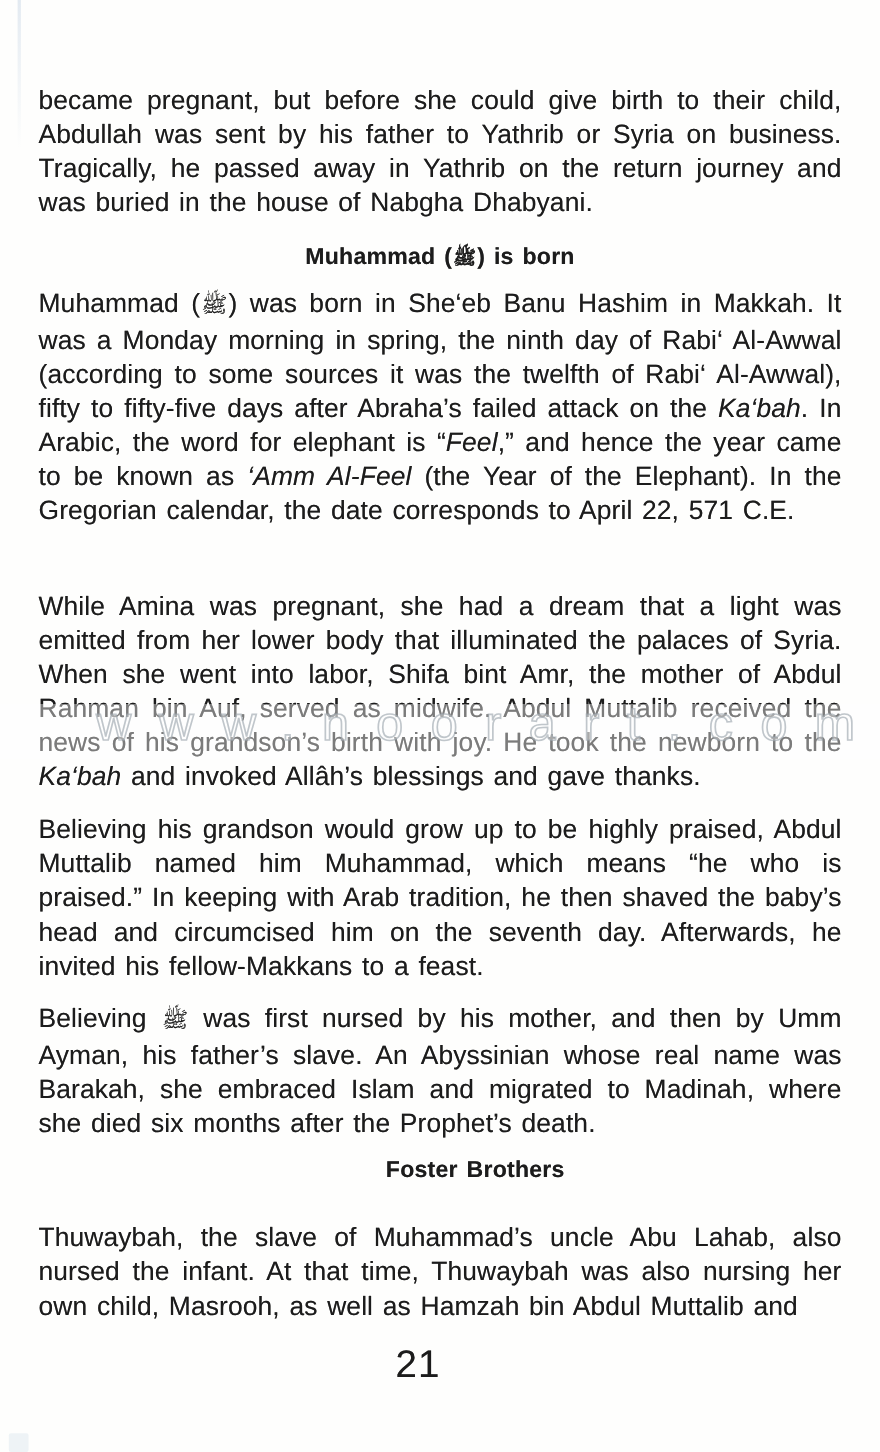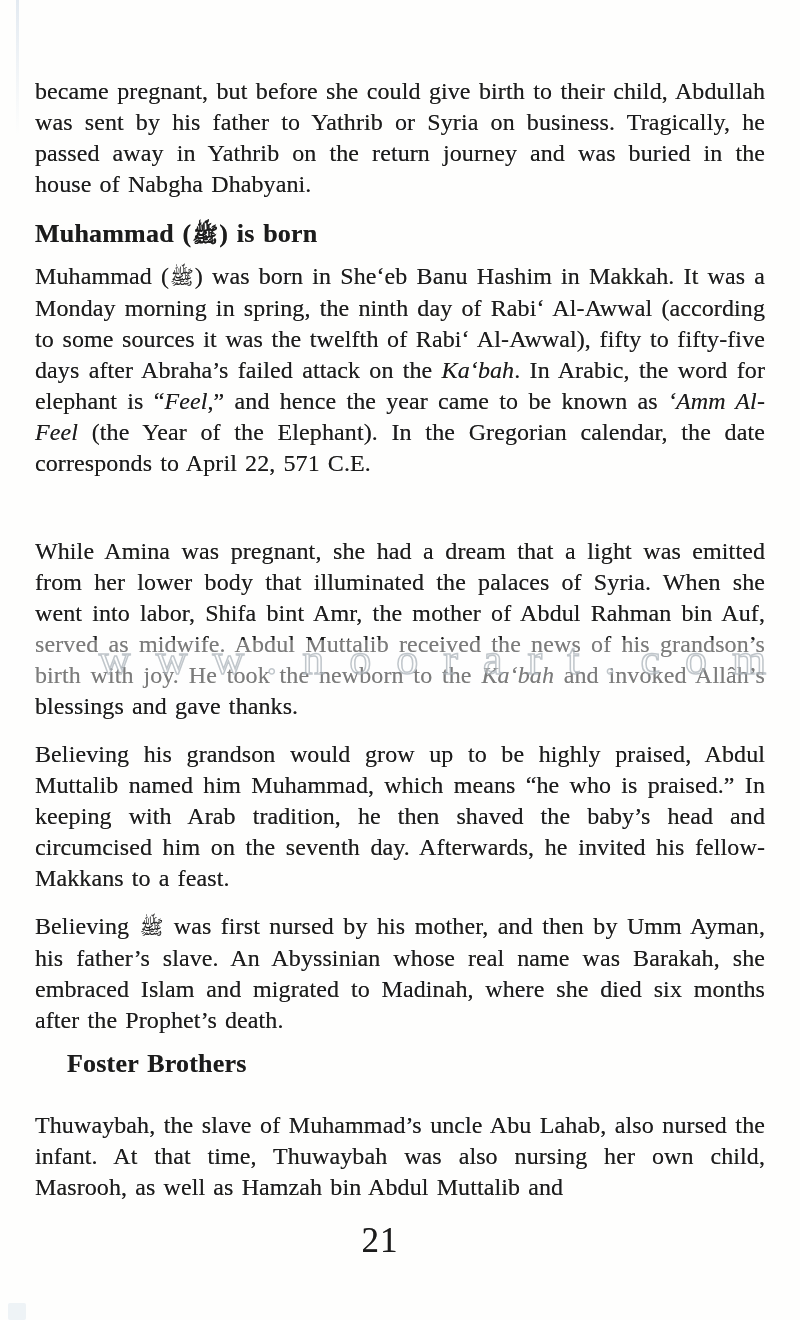--- a/index.html
+++ b/index.html
@@ -2,21 +2,21 @@
 <html><head>
 <meta charset="utf-8">
 <style>
   html, body { margin: 0; padding: 0; background: #ffffff; }
   .page {
     position: relative;
     width: 800px;
     height: 1320px;
     background: #fefefd;
     overflow: hidden;
-    font-family: Liberation Serif, serif;
+    font-family: Liberation Sans, sans-serif;
     color: #1c1c1c;
   }
   
   .scan-line {
     position: absolute;
     left: 16px; top: 0;
     width: 3px; height: 135px;
     background: linear-gradient(to bottom, #e3eaf1, rgba(235,241,246,0));
   }
   .scan-smudge {
@@ -33,22 +33,22 @@
     font-size: 24px;
     line-height: 31px;
     text-align: justify;
     word-spacing: 2px;
     letter-spacing: 0.1px;
     text-shadow: 0 0 0.35px rgba(0,0,0,0.55);
     z-index: 1;
   }
   .heading {
     font-weight: bold;
-    font-size: 26px;
-    text-align: left;
+    font-size: 21px;
+    text-align: center;
     letter-spacing: 0.2px;
   }
   .s-i { font-style: italic; }
   .s-saw { font-size: 0.82em; padding: 0 1px; }
   .p1 { top: 76px; }
   .h1 { top: 218px; }
   .p2 { top: 261px; }
   .p3 { top: 536px; }
   .p4 { top: 739px; }
   .p5 { top: 911px; }

